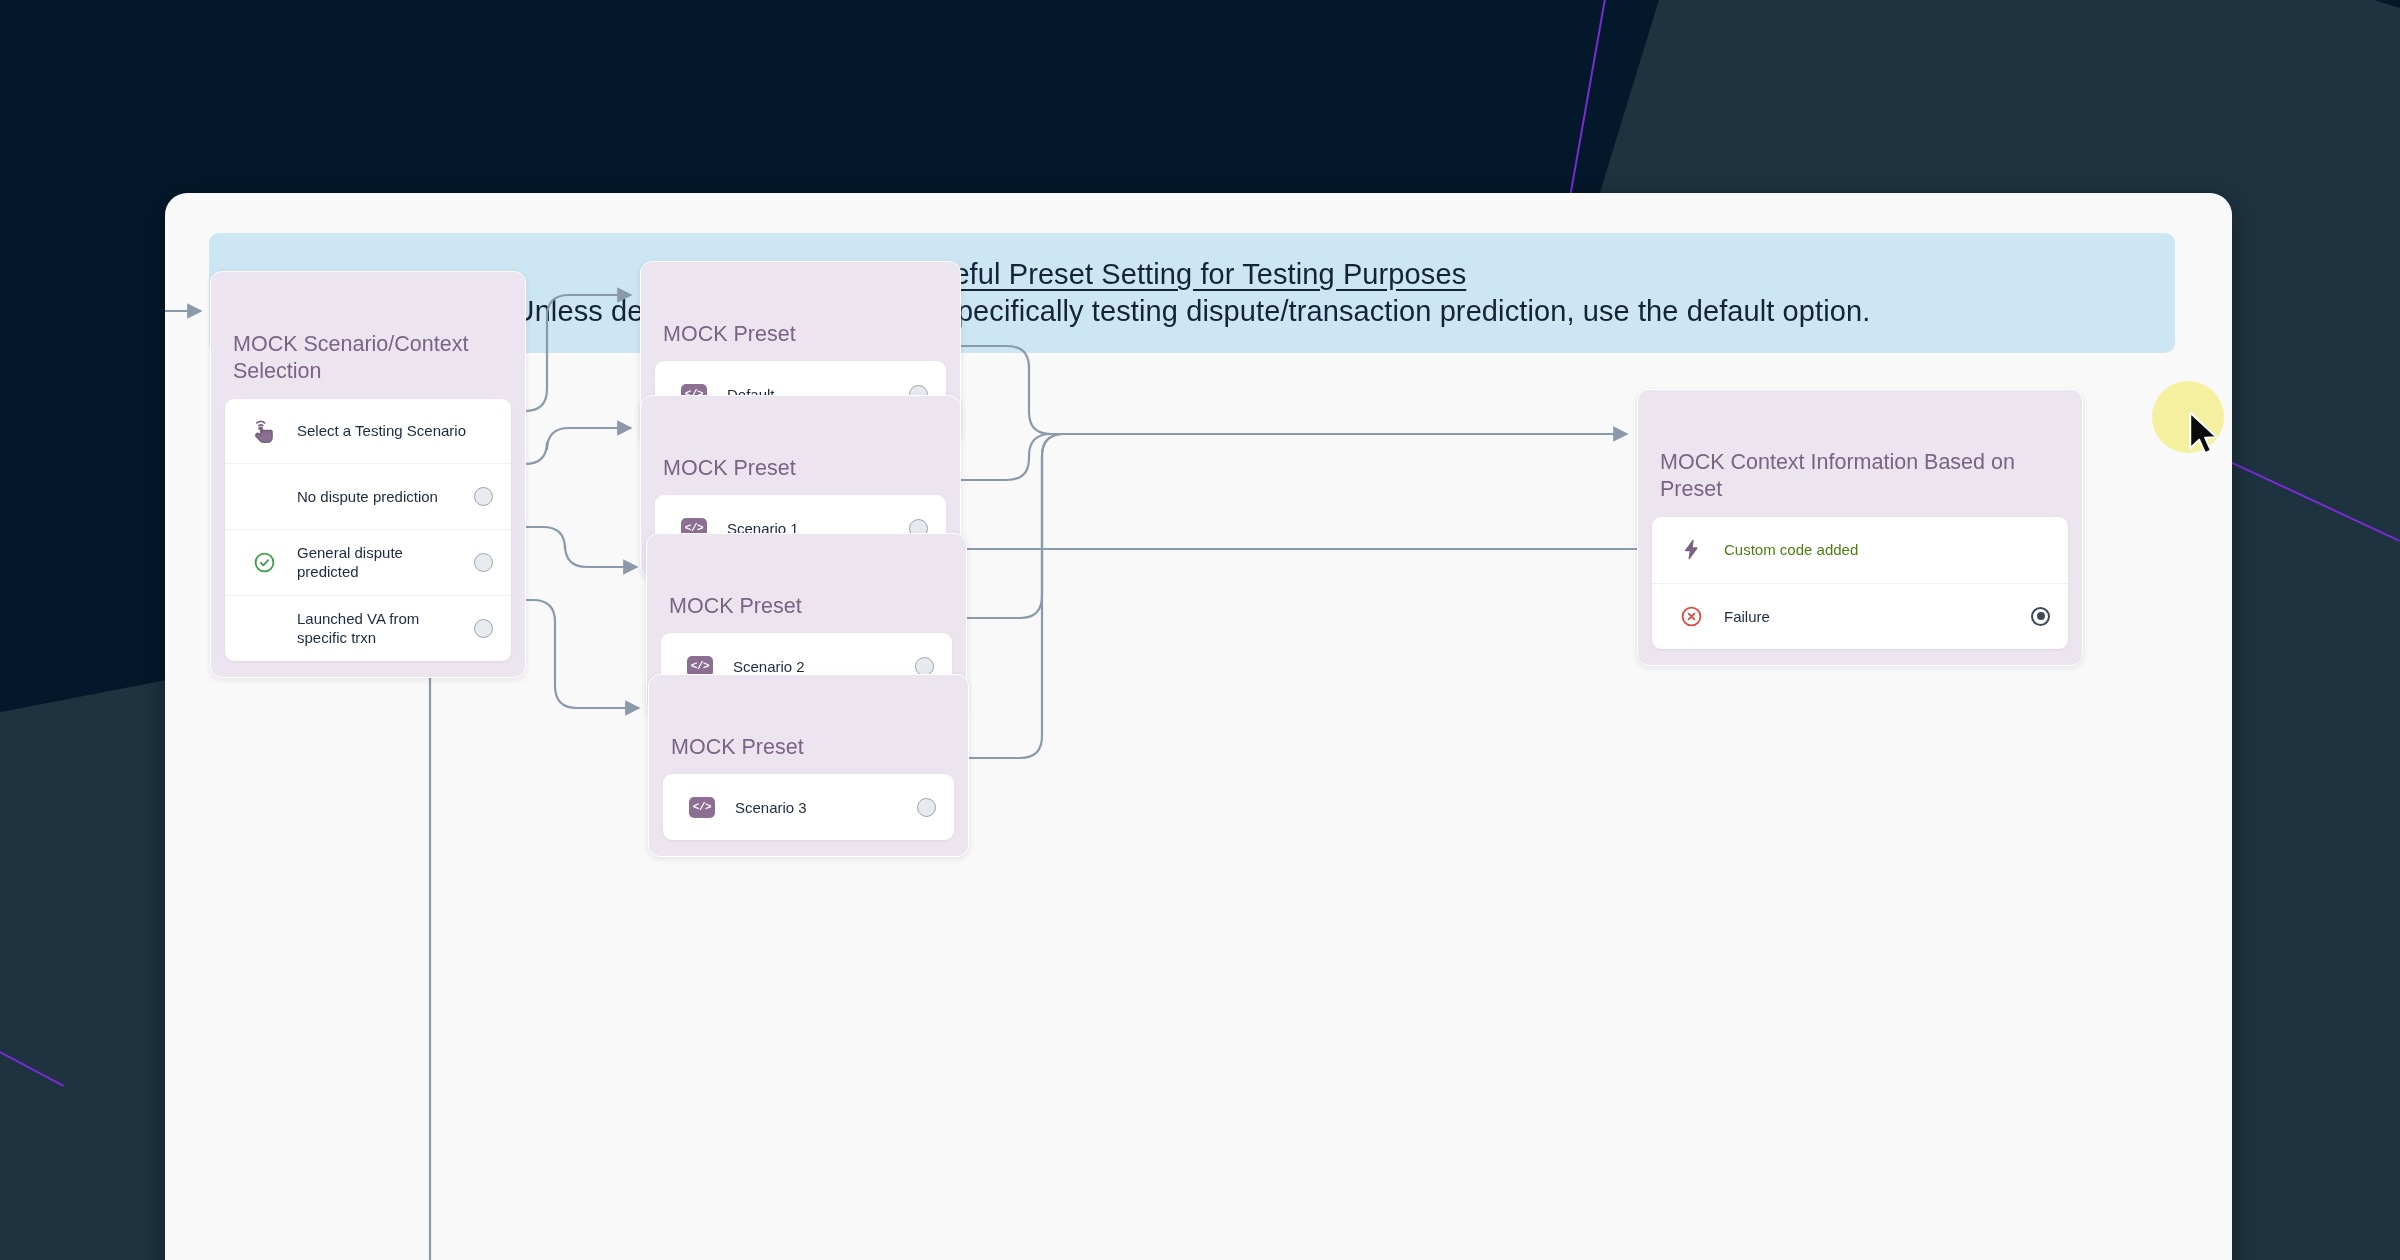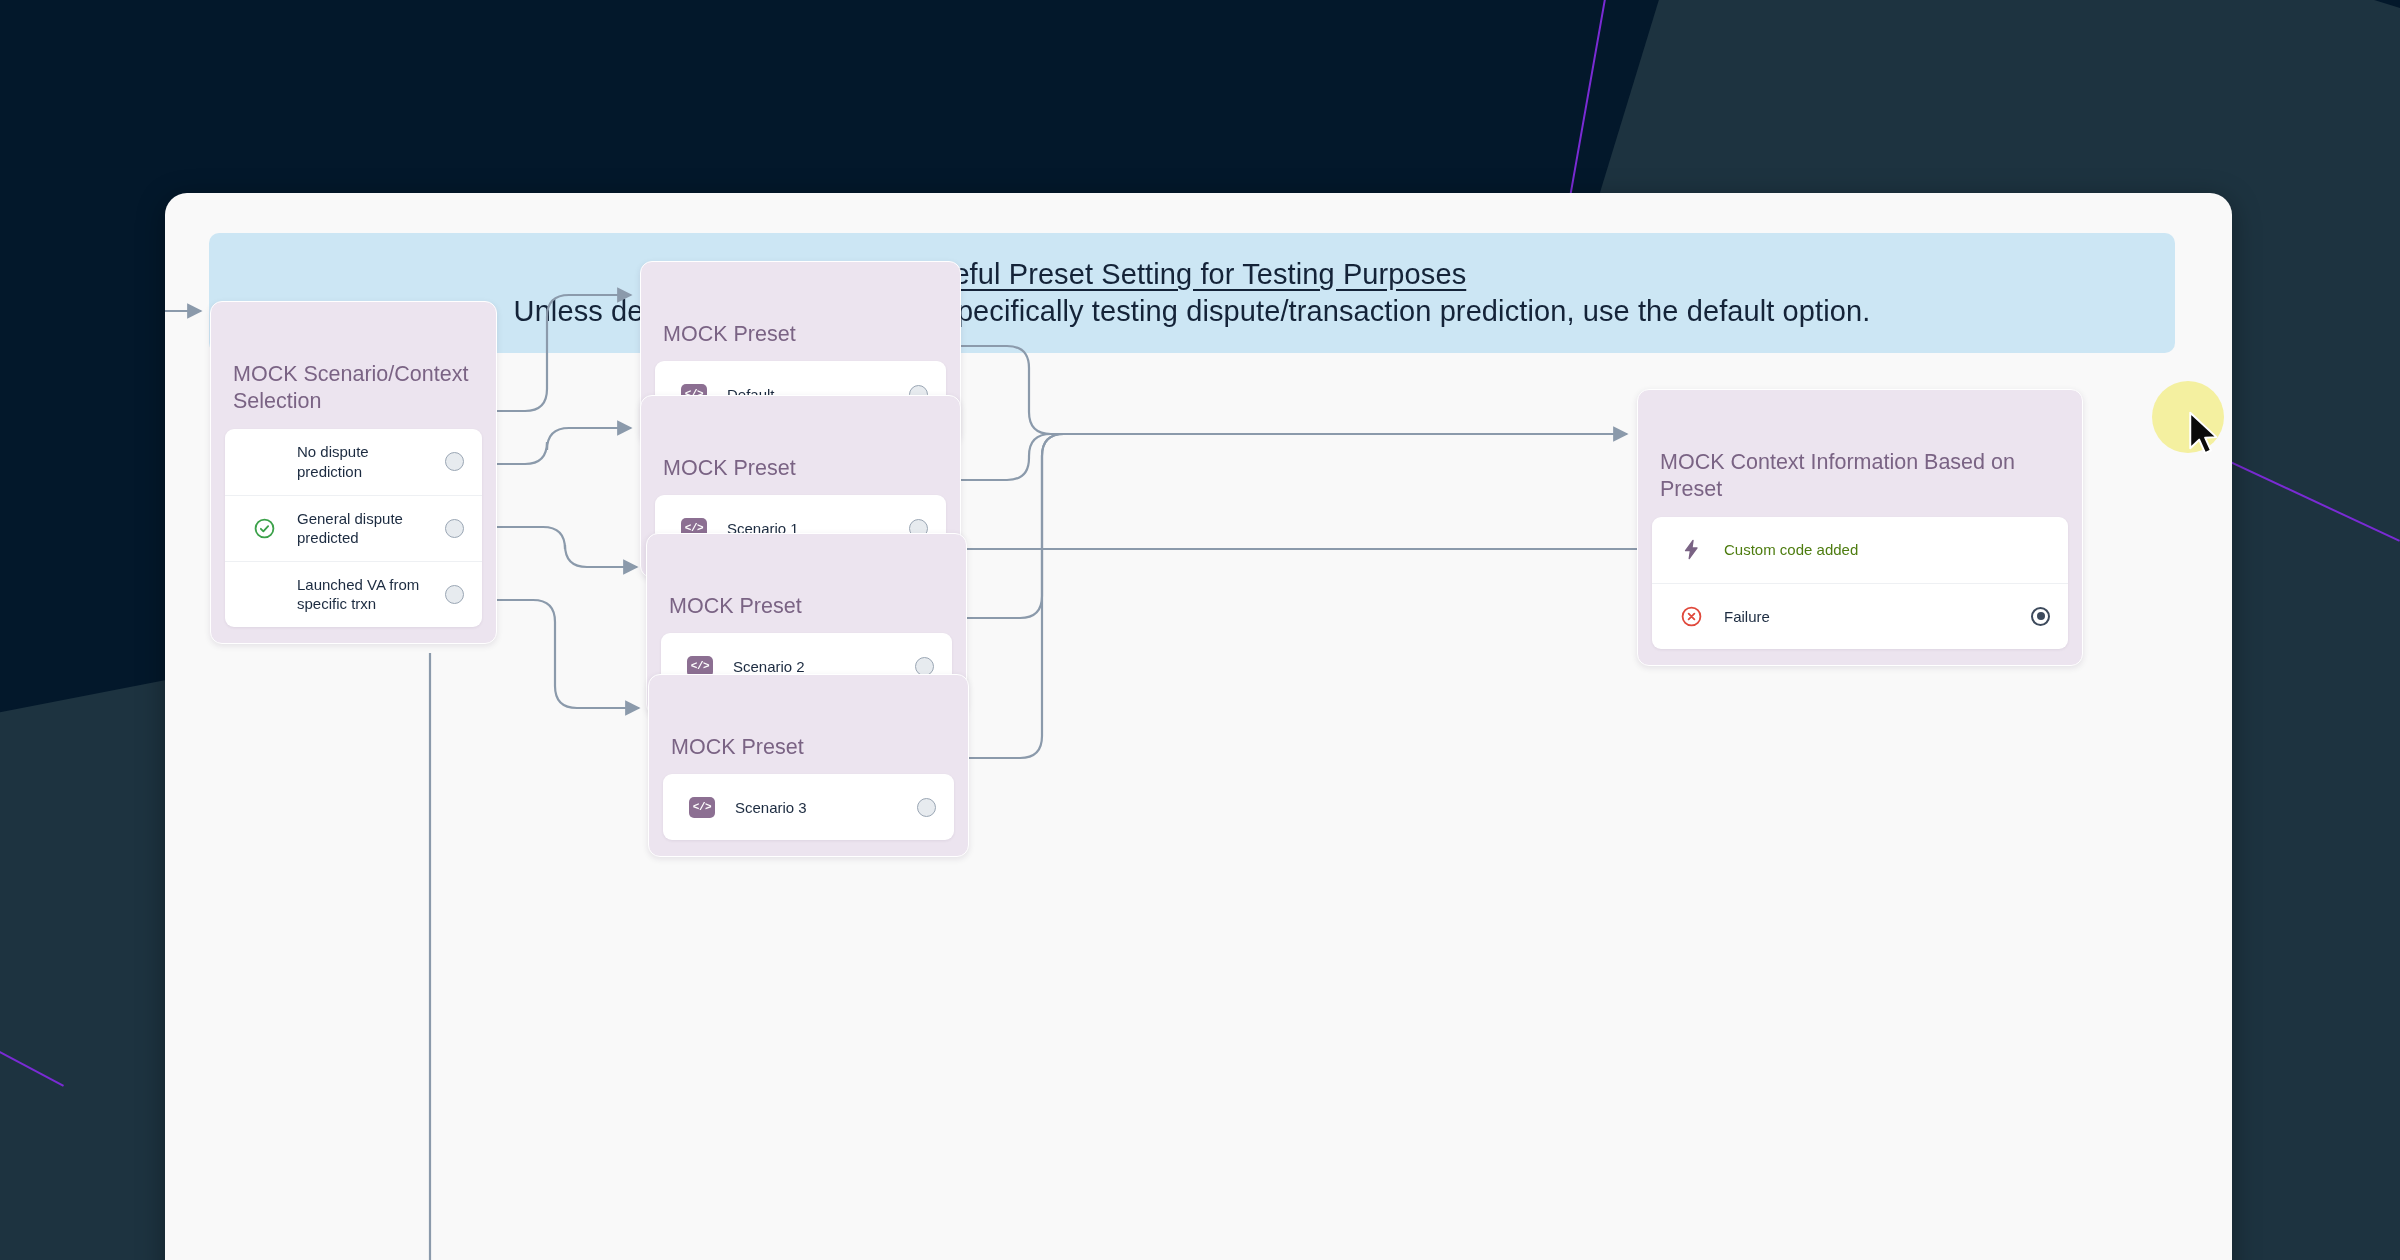--- a/index.html
+++ b/index.html
@@ -154,24 +154,34 @@
       <path d="M 793 425 L 855 425 Q 877 425 877 403 L 877 263 Q 877 241 899 241"></path>
 
       <path d="M 795 565 L 855 565 Q 877 565 877 543 L 877 263 Q 877 241 899 241"></path>
 
       <path d="M 880 241 L 1462 241" marker-end="url(#ah)"></path>
 
       <path d="M 744 356 L 1512 356"></path>
     </g>
   </svg>
 
-  <div class="node" id="scenario-panel" style="left:45px;top:108px;width:287px;">
+  <div class="node" id="scenario-panel" style="left:45px;top:78px;width:316px;">
     <div class="node-title">MOCK Scenario/Context Selection</div>
     <div class="node-body">
 
+      <div class="row header">
+        <span class="ic">
+          <svg width="26" height="26" viewBox="0 0 24 24" fill="none" stroke="#7a6384" stroke-width="1.7" stroke-linecap="round" stroke-linejoin="round">
+            <path d="M5.5 4.5a5 5 0 0 1 7 0"></path>
+            <path d="M7.4 7a2.6 2.6 0 0 1 3.3 0"></path>
+            <path d="M9 10v6.2l-1.9-1.5a1.6 1.6 0 0 0-2.2 2.3l3.9 4.1a4 4 0 0 0 2.9 1.2h3.6a4 4 0 0 0 4-4V13a1.5 1.5 0 0 0-3 0 1.5 1.5 0 0 0-3 0 1.5 1.5 0 0 0-3 0v-3a1.4 1.4 0 0 0-2.8 0z" fill="#8c6f92" stroke="#7a6384"></path>
+          </svg>
+        </span>
+        <span class="lbl">Select a Testing Scenario</span>
+      </div>
 
       <div class="row">
         <span class="ic"></span>
         <span class="lbl">No dispute prediction</span>
         <span class="radio"></span>
       </div>
 
       <div class="row">
         <span class="ic">
           <svg width="23" height="23" viewBox="0 0 24 24" fill="none" stroke="#3ca14a" stroke-width="1.9" stroke-linecap="round" stroke-linejoin="round">

